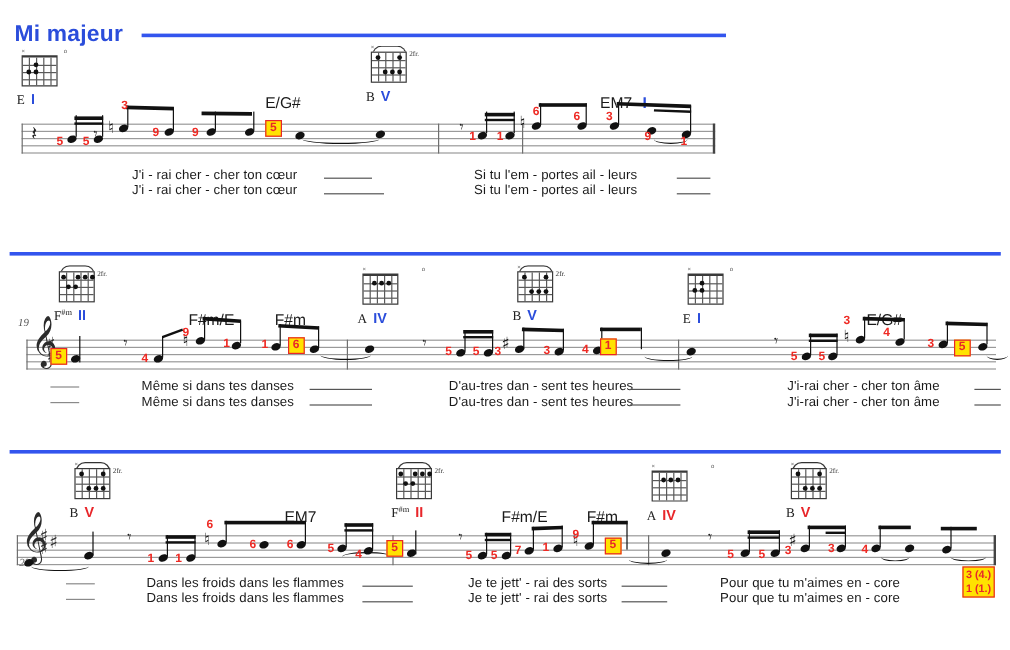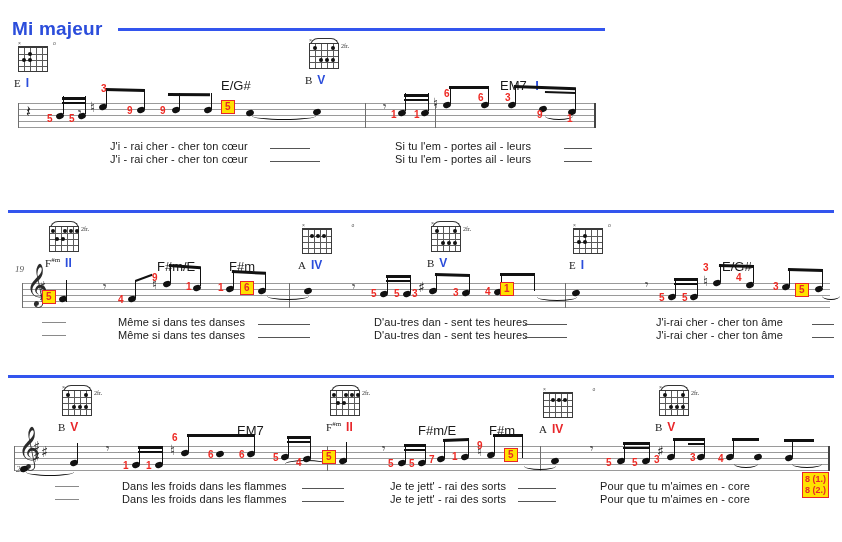--- a/index.html
+++ b/index.html
@@ -675,22 +675,22 @@
     <div class="fing" style="left:606px;top:76px;">5</div>
     <div class="fing" style="left:632px;top:76px;">5</div>
     <div class="fing" style="left:654px;top:73px;">3</div>
     <div class="fing" style="left:690px;top:71px;">3</div>
     <div class="fing" style="left:718px;top:72px;">4</div>
 
     <div class="fing-hl" style="left:322px;top:68px;">5</div>
     <div class="fing-hl" style="left:504px;top:66px;">5</div>
 
     <div class="ending-hl" style="left:802px;top:90px;">
-      <div>8 (1.)</div>
-      <div>8 (2.)</div>
+      <div>3 (4.)</div>
+      <div>1 (1.)</div>
     </div>
 
     <div class="lyr-blank" style="left:55px;top:104px;width:24px;"></div>
     <div class="lyr-blank" style="left:55px;top:117px;width:24px;"></div>
 
     <div class="lyricline" style="left:122px;top:98px;">Dans  les  froids   dans   les   flammes</div>
     <div class="lyricline" style="left:122px;top:111px;">Dans  les  froids   dans   les   flammes</div>
     <div class="lyr-ext" style="left:302px;top:106px;width:42px;"></div>
     <div class="lyr-ext" style="left:302px;top:119px;width:42px;"></div>
 

